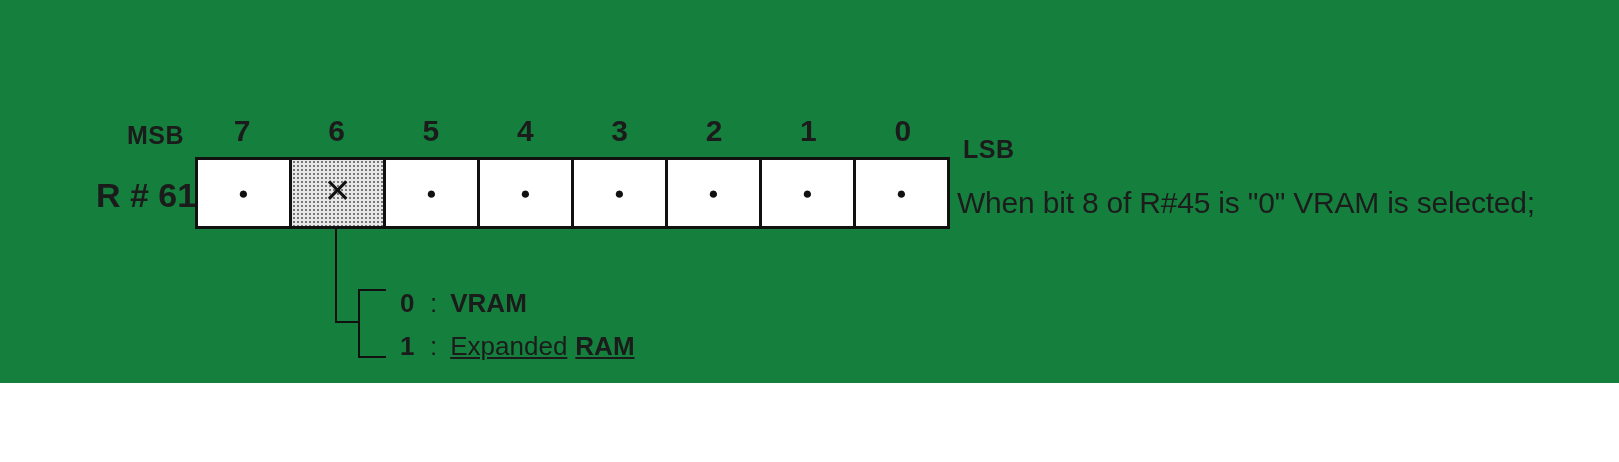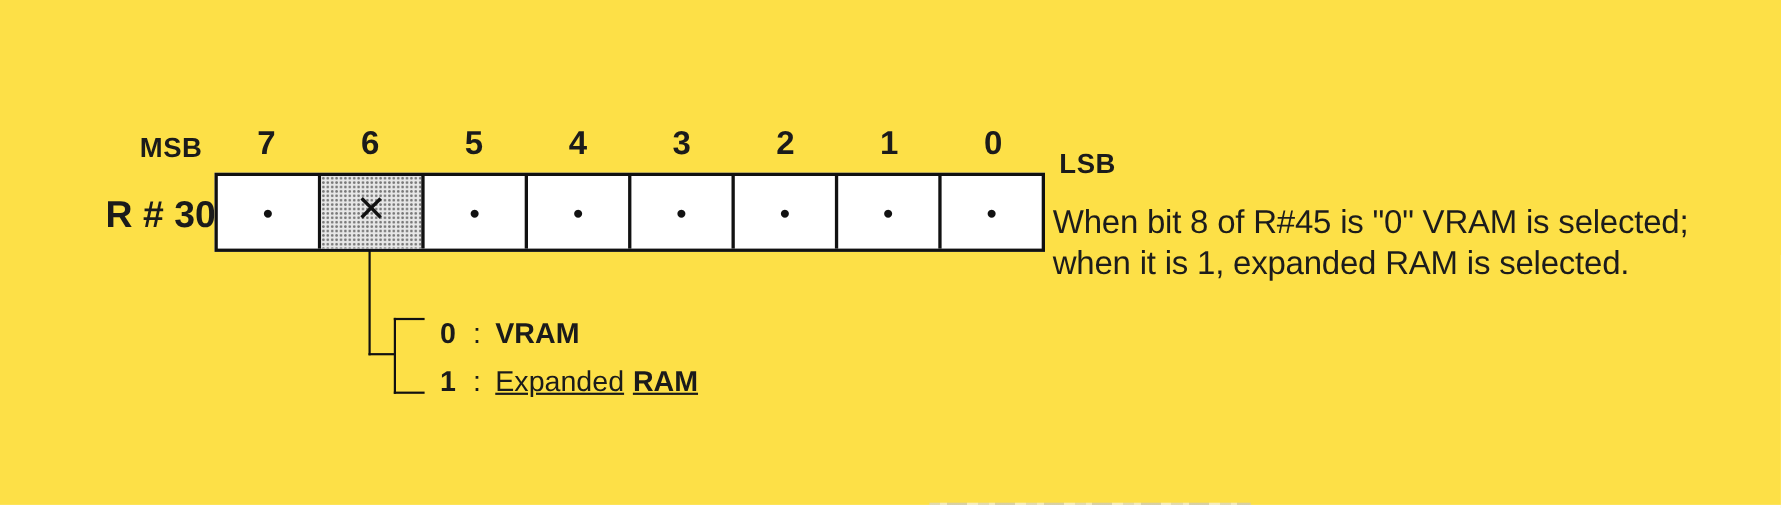--- a/index.html
+++ b/index.html
@@ -1,19 +1,19 @@
 <!DOCTYPE html>
 <html><head>
 <meta charset="utf-8">
 <style>
   html,body{margin:0;padding:0;background:#ffffff;}
   .stage{
     position:relative;
-    width:1619px;height:459px;
-    background:#fde047;
+    width:1619px;height:383px;
+    background:#15803d;
     font-family:"Liberation Sans", sans-serif;
     color:#1b1b1b;
     overflow:hidden;
   }
   .abs{position:absolute;}
 
   
   .msb-label{left:127px;top:121px;font-size:25px;font-weight:700;letter-spacing:.5px;}
   .lsb-label{left:963px;top:135px;font-size:25px;font-weight:700;letter-spacing:.5px;}
   .bitnums{left:195px;top:114px;width:755px;display:flex;}
@@ -83,21 +83,21 @@
     <span>6</span>
     <span>5</span>
     <span>4</span>
     <span>3</span>
     <span>2</span>
     <span>1</span>
     <span>0</span>
   </div>
   <div class="abs lsb-label">LSB</div>
 
-  <div class="abs regname">R # 30</div>
+  <div class="abs regname">R # 61</div>
 
   <div class="abs regbox">
     <div class="cell">
       <span class="marker dot">●</span>
     </div>
     <div class="cell shaded">
       <span class="marker cross">×</span>
     </div>
     <div class="cell">
       <span class="marker dot">●</span>
@@ -132,18 +132,17 @@
   </div>
   <div class="abs legend legend-1">
     <span class="lv">1</span>
     <span class="lc">:</span>
     <span class="lp">Expanded</span>
     <span class="lb">RAM</span>
   </div>
 
   <div class="abs note">
     <div>When bit 8 of R#45 is "0" VRAM is selected;</div>
-    <div>when it is 1, expanded RAM is selected.</div>
   </div>
 
   <div class="abs artifact"></div>
 
 </div>
 
 </body></html>

